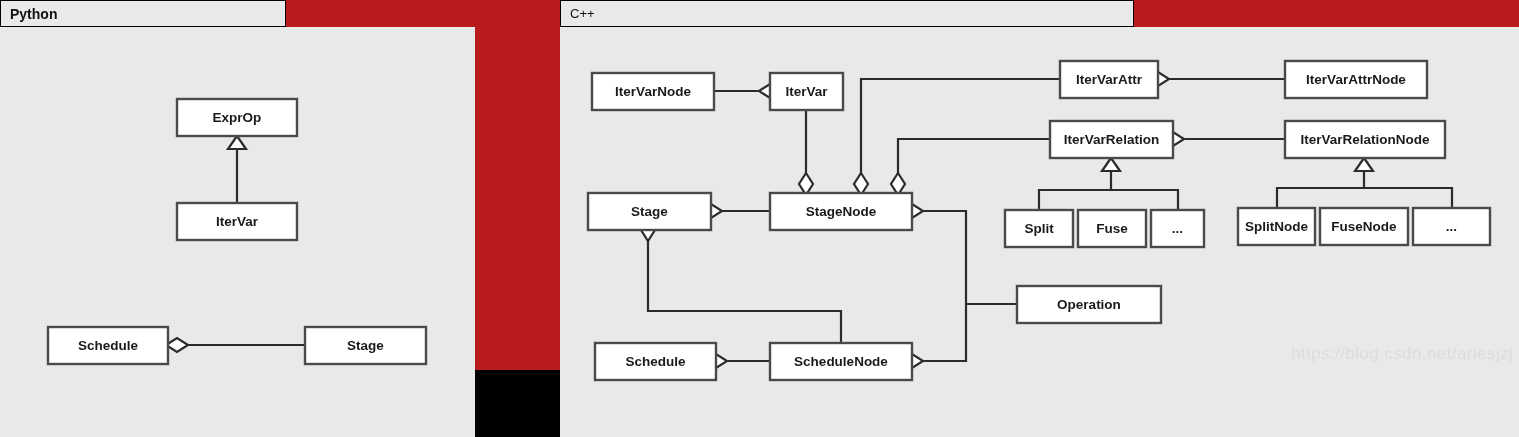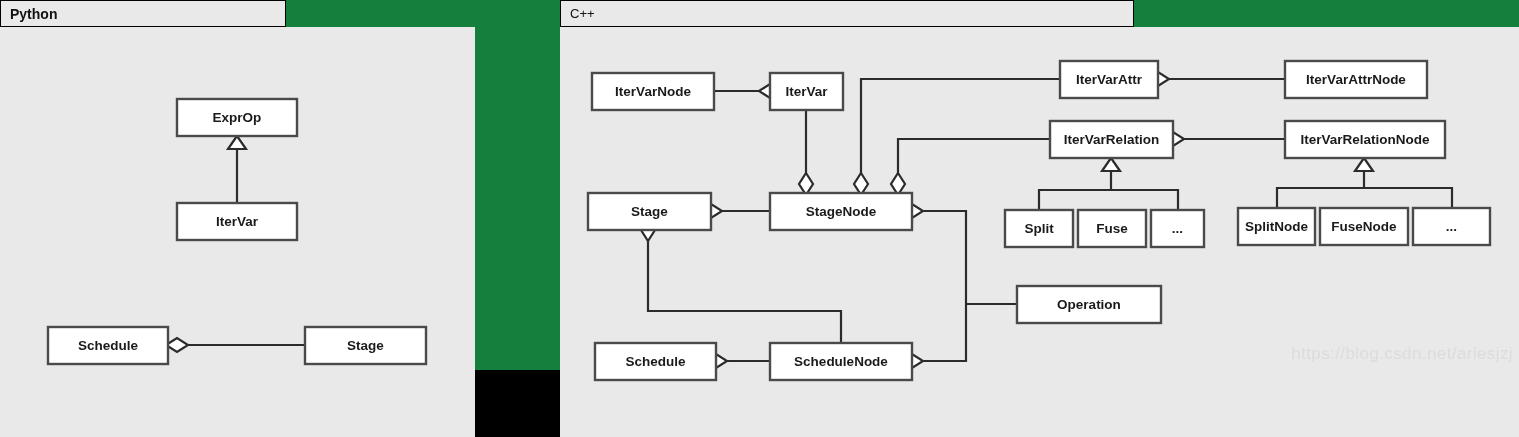--- a/index.html
+++ b/index.html
@@ -1,18 +1,18 @@
 <!DOCTYPE html>
 <html><head>
 <meta charset="utf-8">
 <style>
   html,body{margin:0;padding:0;background:#000;}
   body{width:1519px;height:437px;overflow:hidden;
        font-family:"Liberation Sans","DejaVu Sans",sans-serif;}
-  #root{position:relative;width:1519px;height:370px;background:#15803d;}
+  #root{position:relative;width:1519px;height:370px;background:#b91c1c;}
 
   .panel{position:absolute;background:#e9e9e9;}
   .tabhdr{position:absolute;background:#e9e9e9;border:1px solid #000;
           box-sizing:border-box;display:flex;align-items:center;}
   .tabhdr span{padding-left:9px;color:#111;}
   .tab-python span{font-size:14px;font-weight:bold;}
   .tab-cpp span{font-size:13px;font-weight:normal;}
 
   svg{position:absolute;left:0;top:0;overflow:visible;}
   .uml-box{fill:#fff;stroke:#4a4a4a;stroke-width:2.4;}

